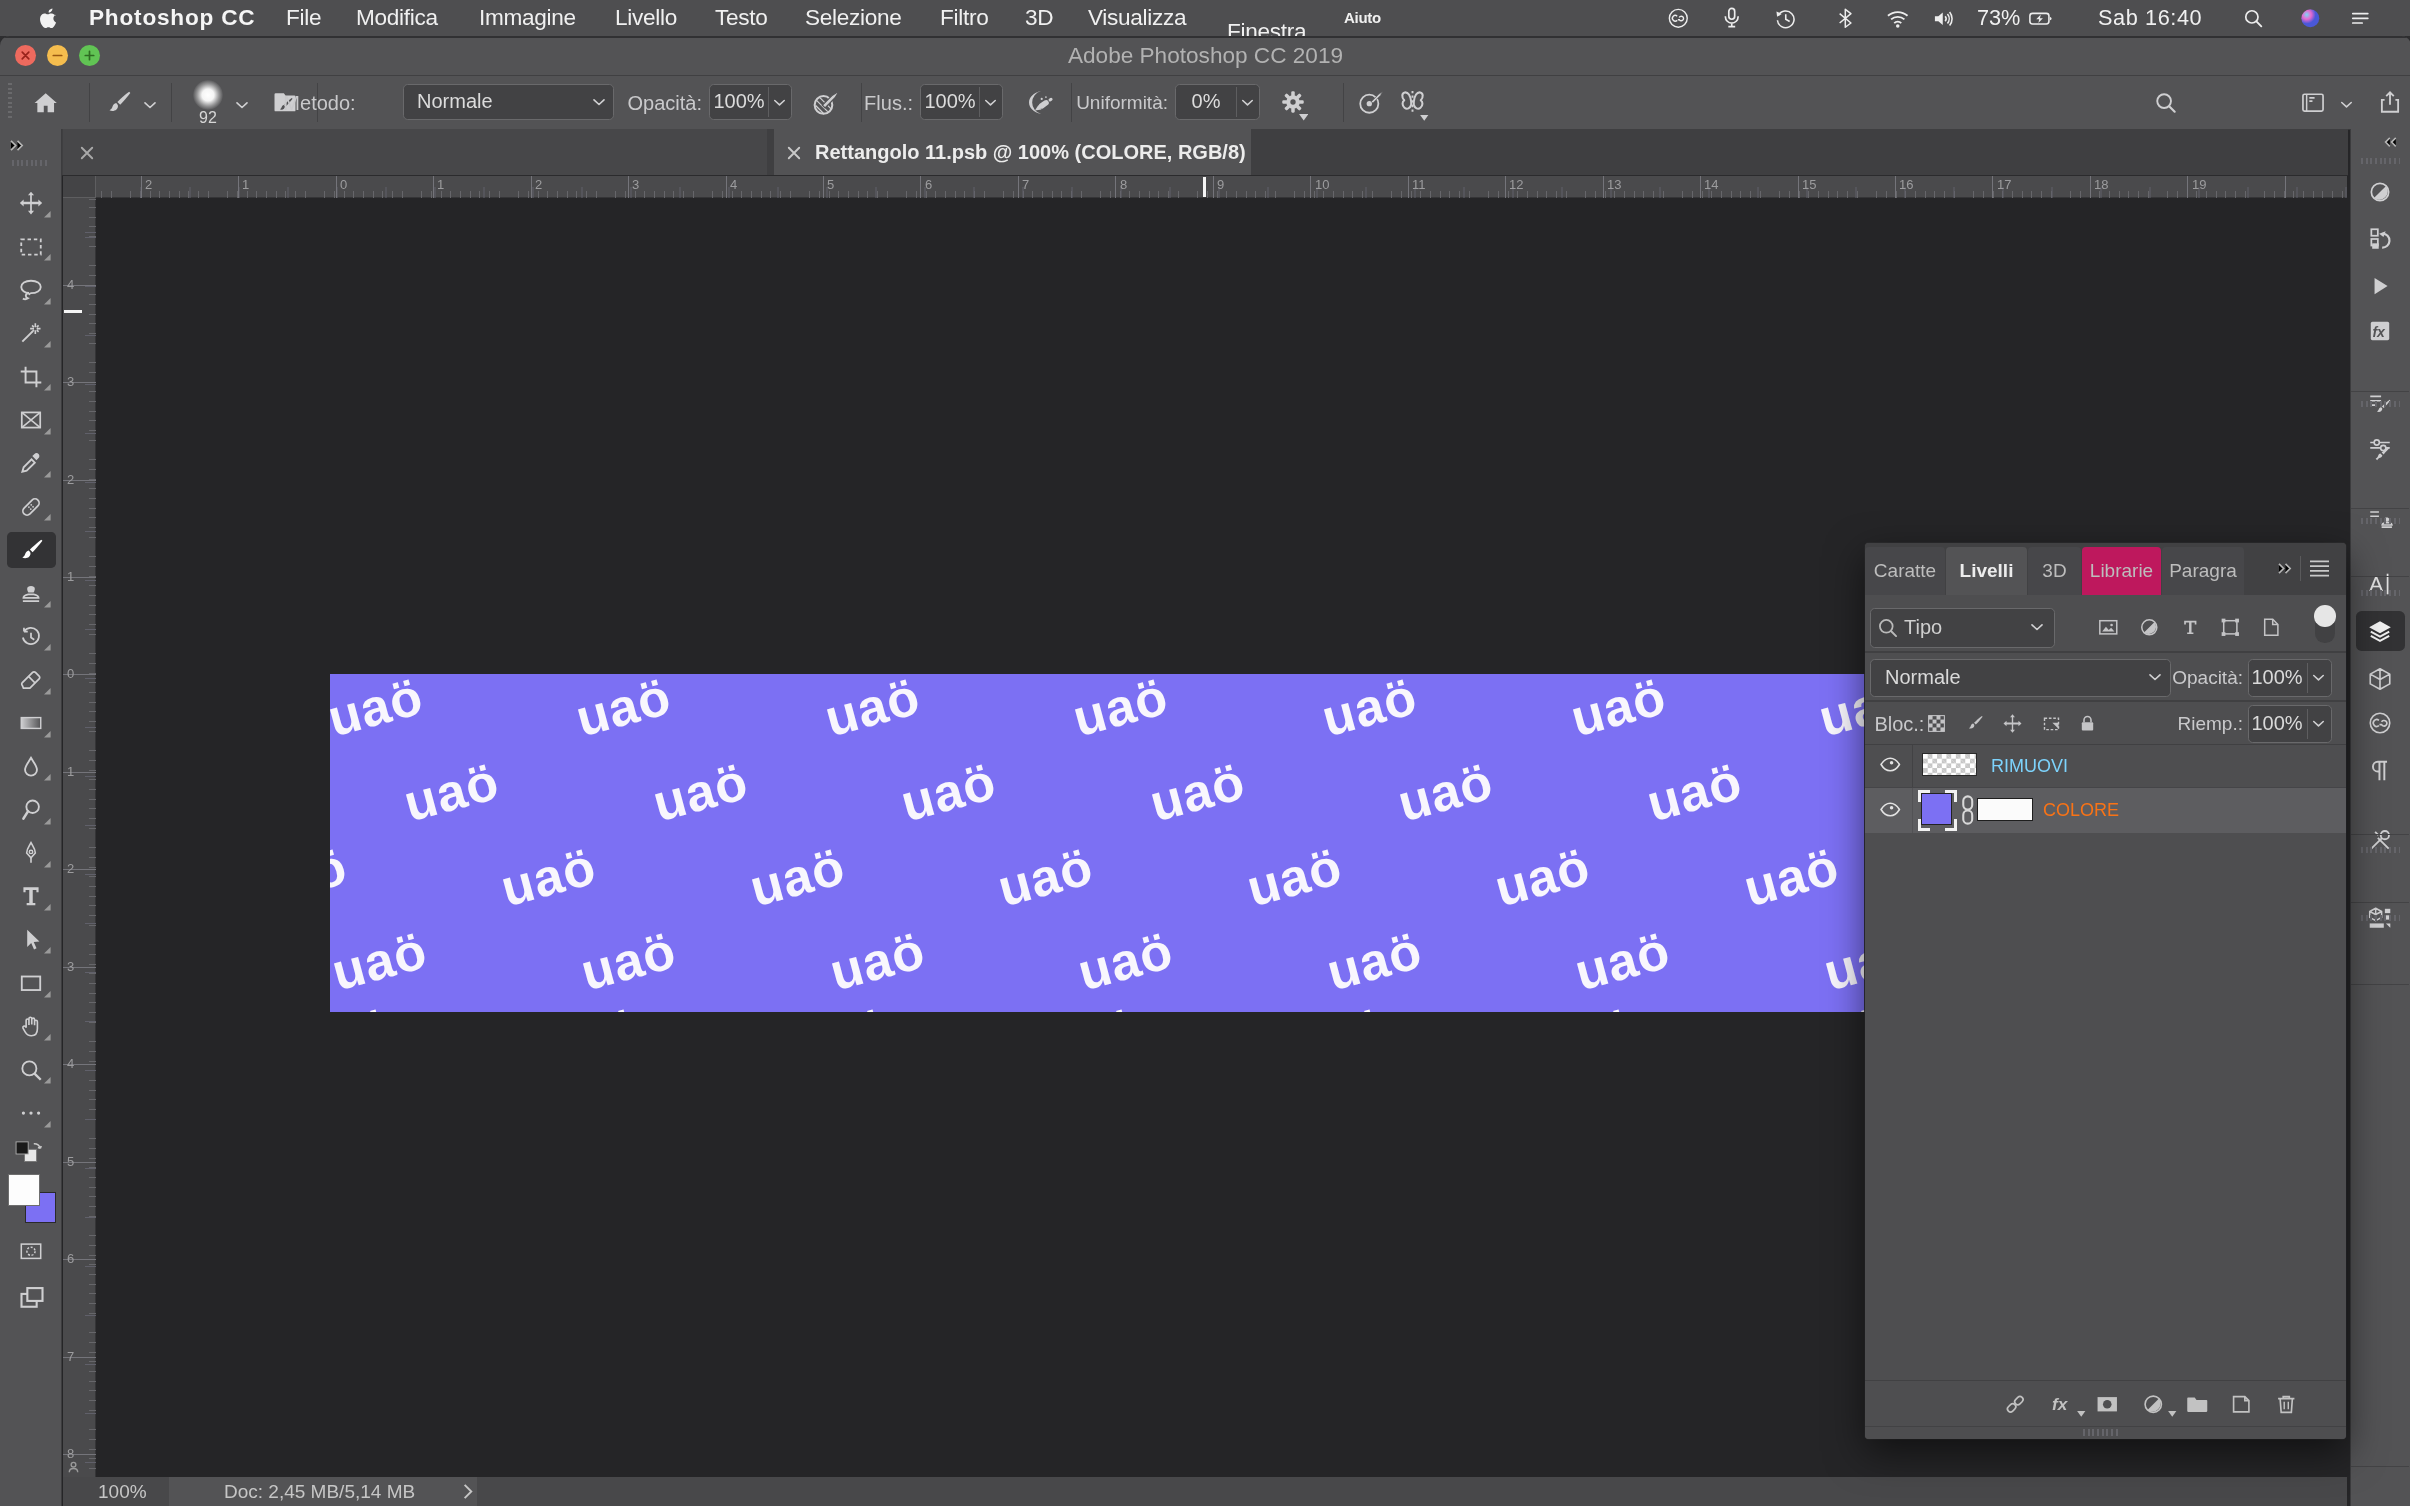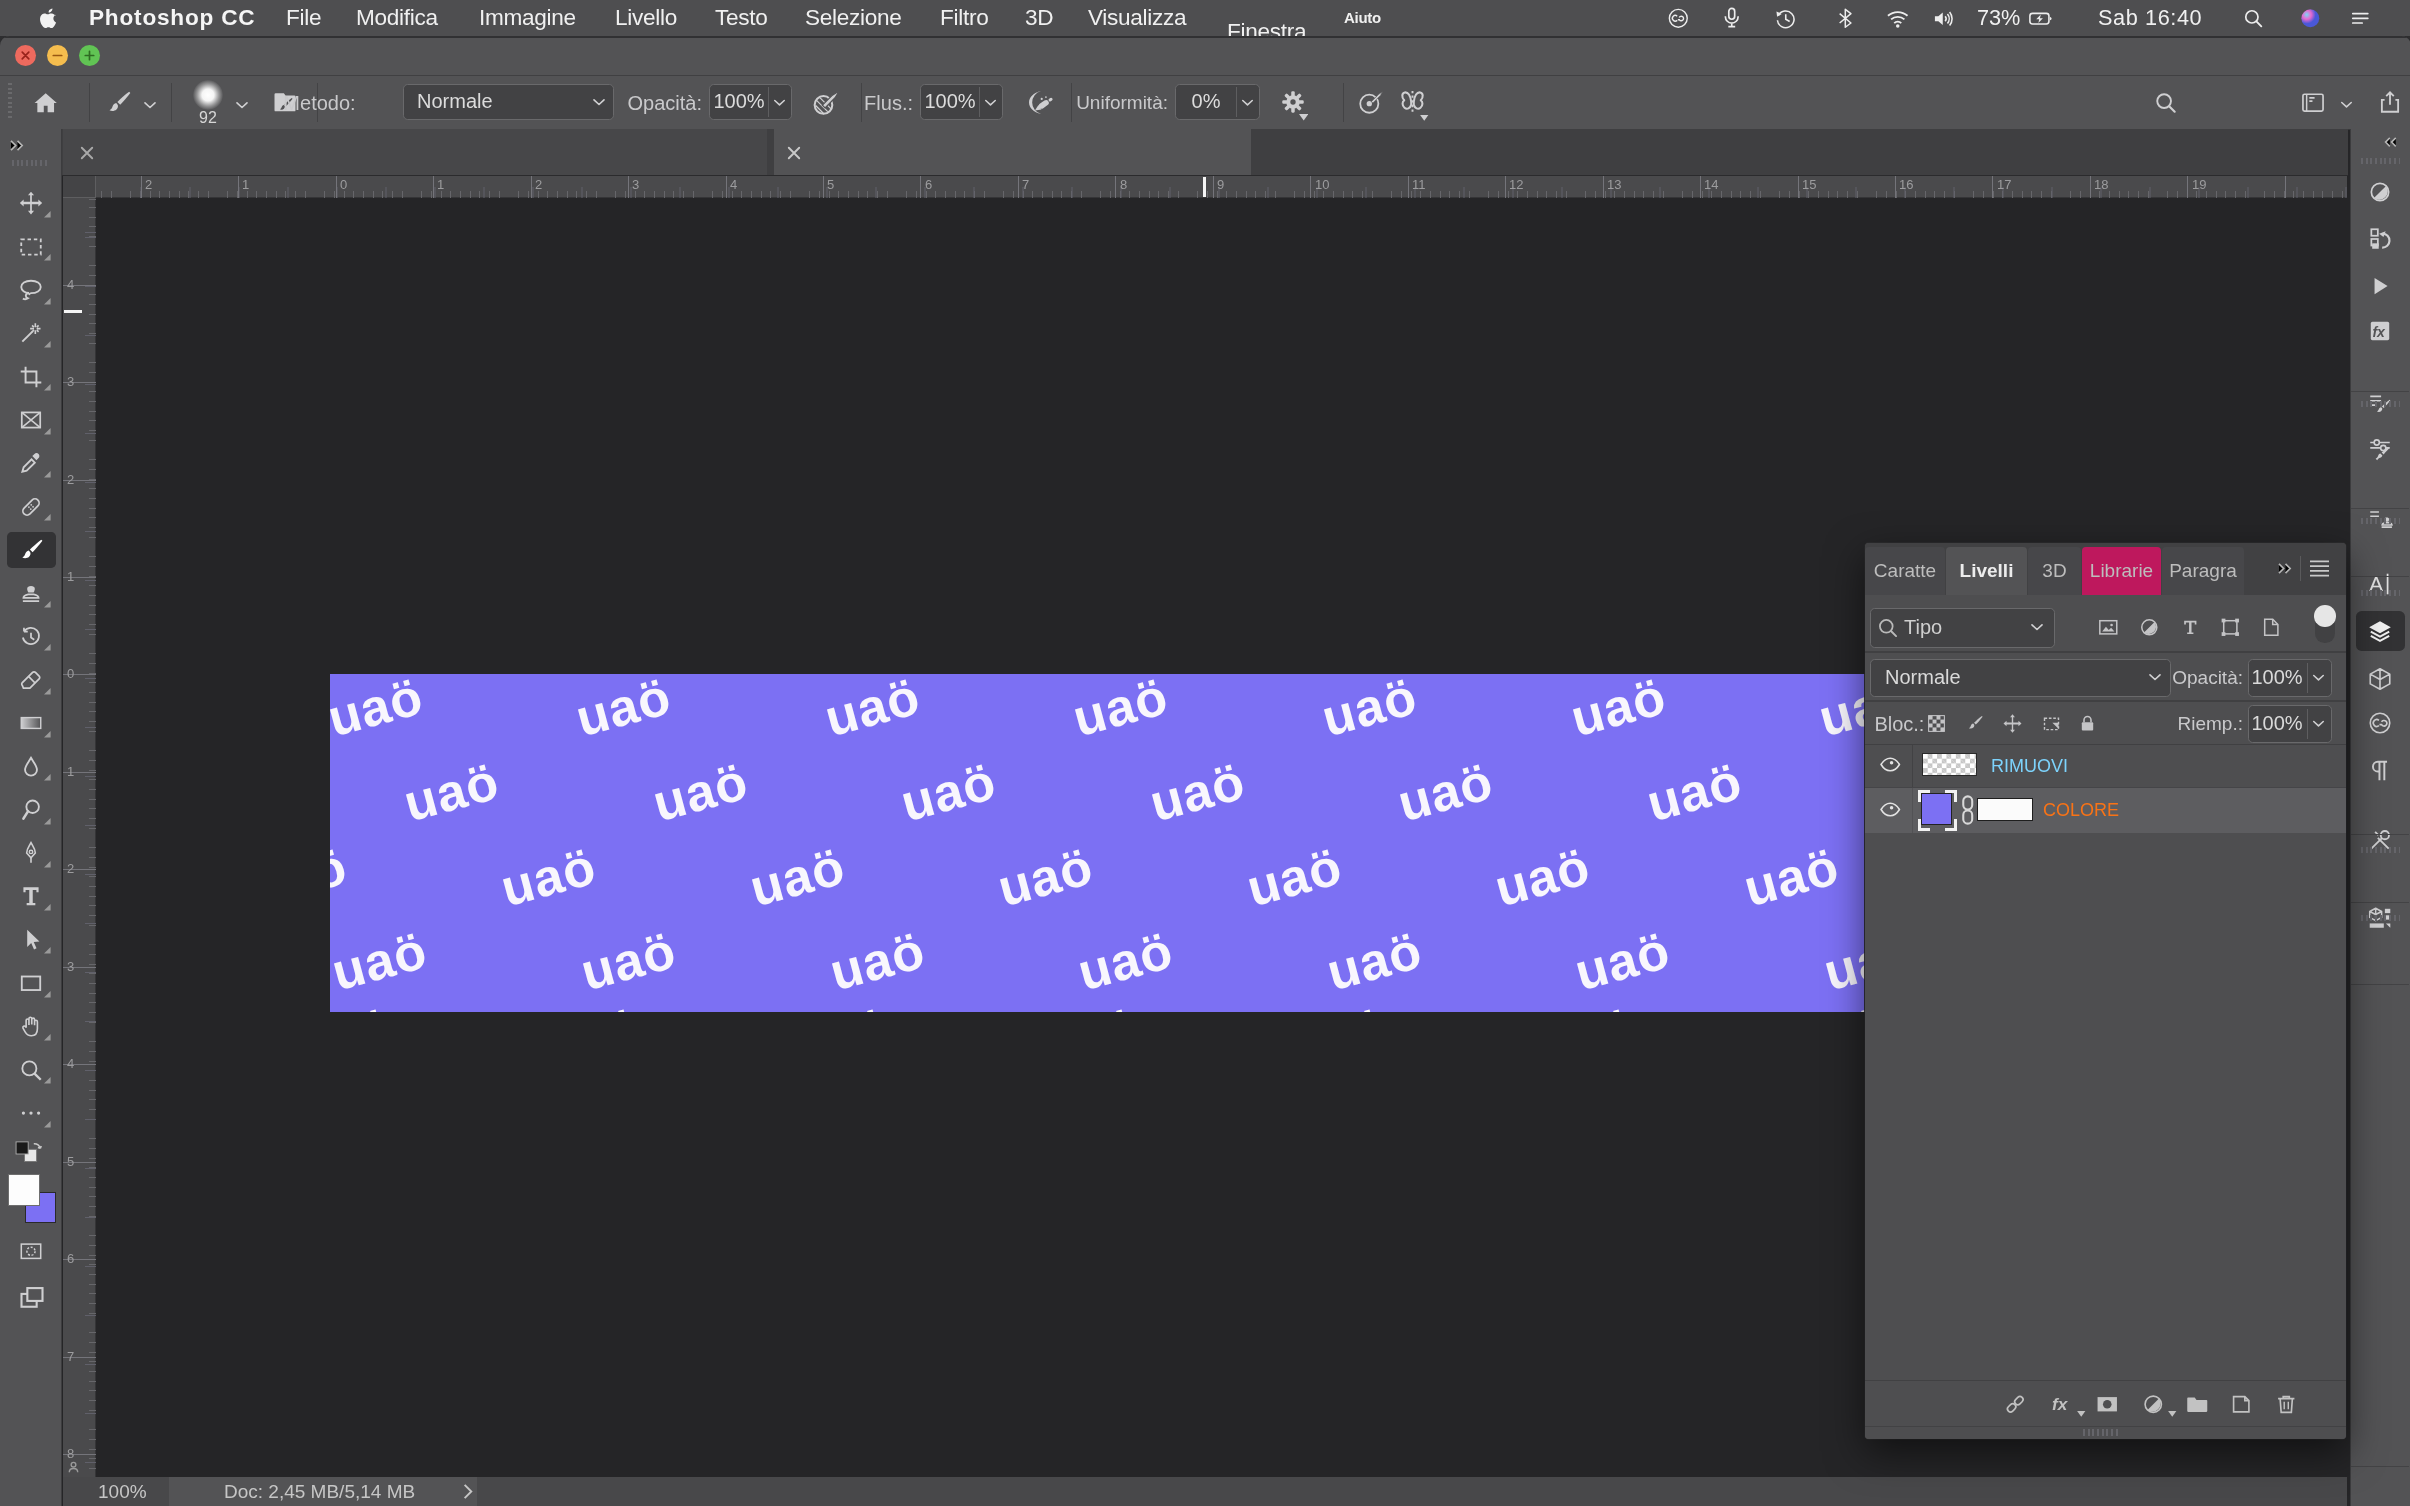--- a/index.html
+++ b/index.html
@@ -73,20 +73,21 @@
     <div style="position:absolute;left:79px;top:9.4px;width:21px;height:21px;border-radius:50%;background:#61c454"></div>
     <svg style="position:absolute;left:18px;top:12.2px" width="15" height="15" viewBox="0 0 16 16">
       <path stroke="#99231b" stroke-width="1.8" stroke-linecap="round" d="M4.5 4.5 l7 7 M11.5 4.5 l-7 7"></path>
     </svg>
     <svg style="position:absolute;left:50px;top:12.2px" width="15" height="15" viewBox="0 0 16 16">
       <path stroke="#985712" stroke-width="1.8" stroke-linecap="round" d="M3.5 8 h9"></path>
     </svg>
     <svg style="position:absolute;left:82px;top:12.2px" width="15" height="15" viewBox="0 0 16 16">
       <path stroke="#2e6b22" stroke-width="1.8" stroke-linecap="round" d="M8 3.5 v9 M3.5 8 h9"></path>
     </svg>
+    <div style="position:absolute;left:0;top:0;width:2411px;height:40px;text-align:center;line-height:40px;font-size:22.6px;color:#b2b2b2">Adobe Photoshop CC 2019</div>
     <div style="position:absolute;left:0;top:40px;width:2411px;height:54px;background:#535355;border-bottom:0.9px solid #38383a"></div>
     <div style="position:absolute;left:7.5px;top:47px;width:4.7px;height:38px;background:repeating-linear-gradient(to bottom,#6a6a6c 0 1.9px,transparent 1.9px 4.7px)"></div>
     <svg style="position:absolute;left:33px;top:54px" width="25.4" height="25.4" viewBox="0 0 24 24" fill="none" stroke="none">
       <path fill="#cfcfd1" d="M12 3 L1.5 12.3 h2.6 V21 h6.1 v-6 h3.6 v6 h6.1 V12.3 h2.6 Z"></path>
     </svg>
     <div style="position:absolute;left:89px;top:47px;width:0.9px;height:39px;background:#434345"></div>
     <svg style="position:absolute;left:105px;top:53px" width="27" height="27" viewBox="0 0 24 24" fill="none" stroke="none">
       <path fill="#cfcfd1" d="M21.5 2.5 c-3.5 2.5-8 6.5-10.5 9 l2.5 2.5 c2.5-2.5 6.5-7 9-10.5 Z"></path>
       <path fill="#cfcfd1" d="M10 12.5 c-1.8.4-2.8 1.6-3.3 3 -.5 1.5-1.2 2.6-2.7 3.4 1.8 1 4.6.8 6.2-.7 1.1-1.1 1.6-2.6 1.2-4 Z"></path>
     </svg>
@@ -196,20 +197,21 @@
     </svg>
     <div style="position:absolute;left:62px;top:93px;width:2286px;height:47px;background:#3f3f41"></div>
     <div style="position:absolute;left:63px;top:93px;width:704px;height:47px;background:#474749"></div>
     <svg style="position:absolute;left:78px;top:108px" width="18" height="18" viewBox="0 0 19 19">
       <path stroke="#a9a9a9" stroke-width="2" stroke-linecap="round" d="M4 4 l11 11 M15 4 L4 15"></path>
     </svg>
     <div style="position:absolute;left:774px;top:93px;width:477px;height:47px;background:#535355"></div>
     <svg style="position:absolute;left:785px;top:108px" width="18" height="18" viewBox="0 0 19 19">
       <path stroke="#c9c9c9" stroke-width="2" stroke-linecap="round" d="M4 4 l11 11 M15 4 L4 15"></path>
     </svg>
+    <div style="position:absolute;left:815px;top:93px;width:433px;height:47px;line-height:47px;font-size:20px;font-weight:bold;color:#ececec;overflow:hidden">Rettangolo 11.psb @ 100% (COLORE, RGB/8)</div>
     <div style="position:absolute;left:62px;top:139px;width:2286px;height:0.9px;background:#2b2b2d"></div>
     <div style="position:absolute;left:0;top:93px;width:62px;height:1378px;background:#535355;border-right:0.9px solid #3c3c3e"></div>
     <svg style="position:absolute;left:7.5px;top:103px" width="19" height="13" viewBox="0 0 20 14">
       <path stroke="#b5b5b5" stroke-width="1.8" d="M3 2 l5 5 -5 5 M10 2 l5 5 -5 5"></path>
     </svg>
     <div style="position:absolute;left:12.2px;top:124px;width:38px;height:5.6px;background:repeating-linear-gradient(to right,#65656a 0 1.9px,transparent 1.9px 4.7px)"></div>
     <svg style="position:absolute;left:18px;top:154px" width="26" height="26" viewBox="0 0 24 24" fill="none" stroke="none">
       <path fill="#cfcfd1" d="M12 1.5 L9.2 4.8 h2 V10.8 H5.2 v-2 L1.7 12 l3.5 3.2 v-2 h6 v6 h-2 L12 22.5 l2.8-3.3 h-2 v-6 h6 v2 l3.5-3.2-3.5-3.2 v2 h-6 v-6 h2 Z"></path>
     </svg>
     <svg style="position:absolute;left:44px;top:175px" width="6.6" height="6.6" viewBox="0 0 7 7">

